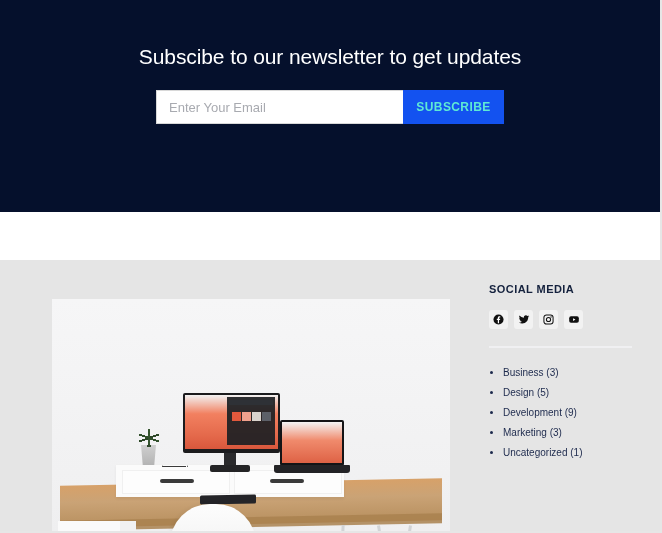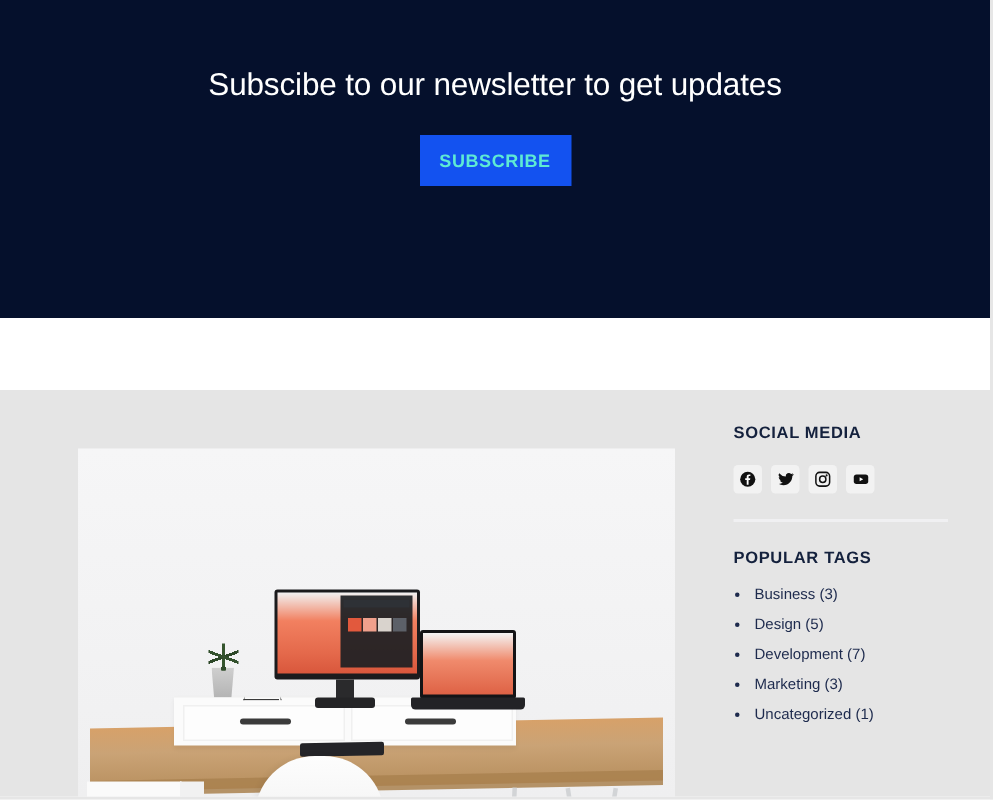--- a/index.html
+++ b/index.html
@@ -405,20 +405,21 @@
 </head>
 <body>
 
 <div class="page">
 
   <section class="newsletter">
     <div class="newsletter-inner">
       <h2 class="newsletter-title">Subscibe to our newsletter to get updates</h2>
 
       <form class="subscribe-form">
+        <input class="email-input" type="text" placeholder="Enter Your Email" style="">
         <button class="subscribe-button" type="submit">SUBSCRIBE</button>
       </form>
     </div>
   </section>
 
   <main class="content">
 
     <figure class="featured-image">
       <div class="photo">
         <div class="wall"></div>
@@ -510,26 +511,25 @@
                 <path d="M10 9.2l5.2 2.9-5.2 2.9V9.2z" fill="#ffffff"></path>
               </svg>
             </span>
           </a>
         </div>
       </section>
 
       <div class="widget-divider"></div>
 
       <section class="tags-widget">
-        <h3 class="widget-title">POPULAR TAGS</h3>
 
         <ul class="tag-list">
           <li class="tag-item">Business (3)</li>
           <li class="tag-item">Design (5)</li>
-          <li class="tag-item">Development (7)</li>
+          <li class="tag-item">Development (9)</li>
           <li class="tag-item">Marketing (3)</li>
           <li class="tag-item">Uncategorized (1)</li>
         </ul>
       </section>
 
     </aside>
   </main>
 </div>
 
 </body></html>

